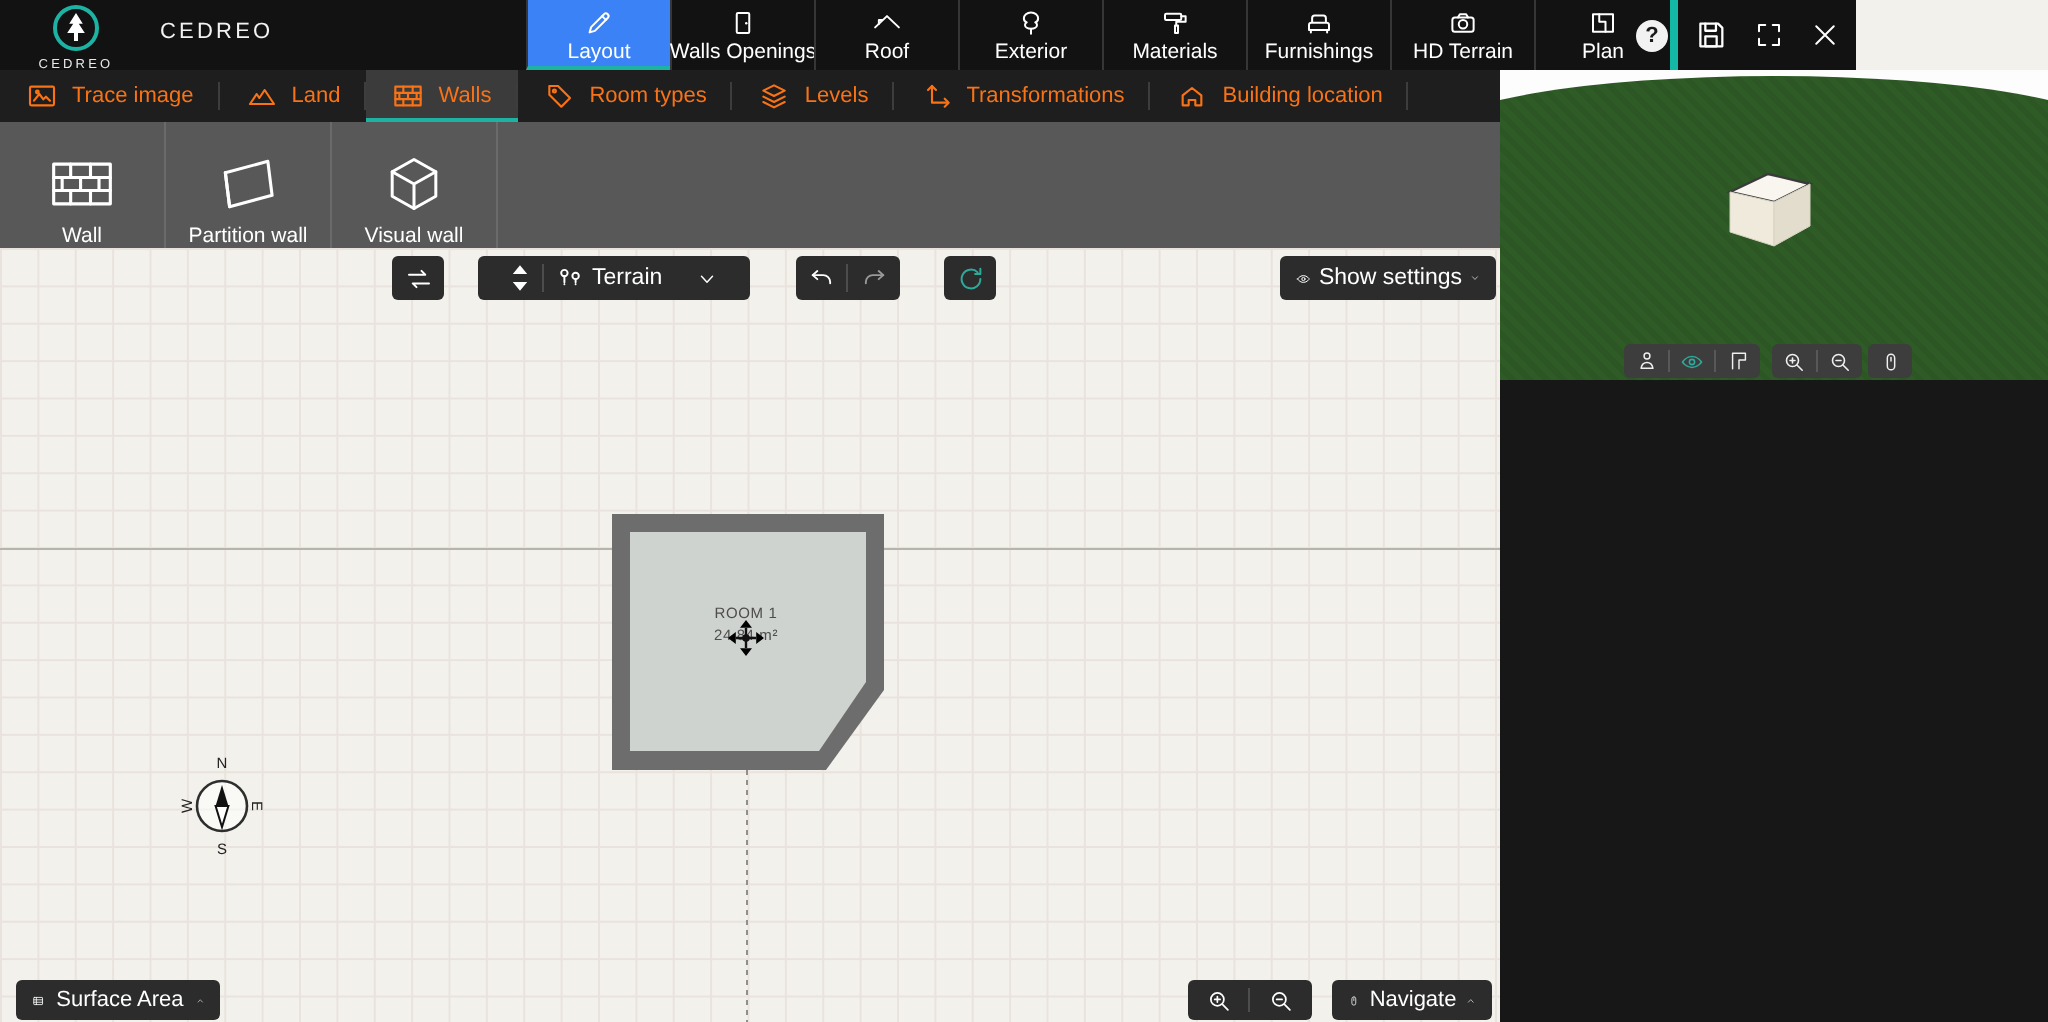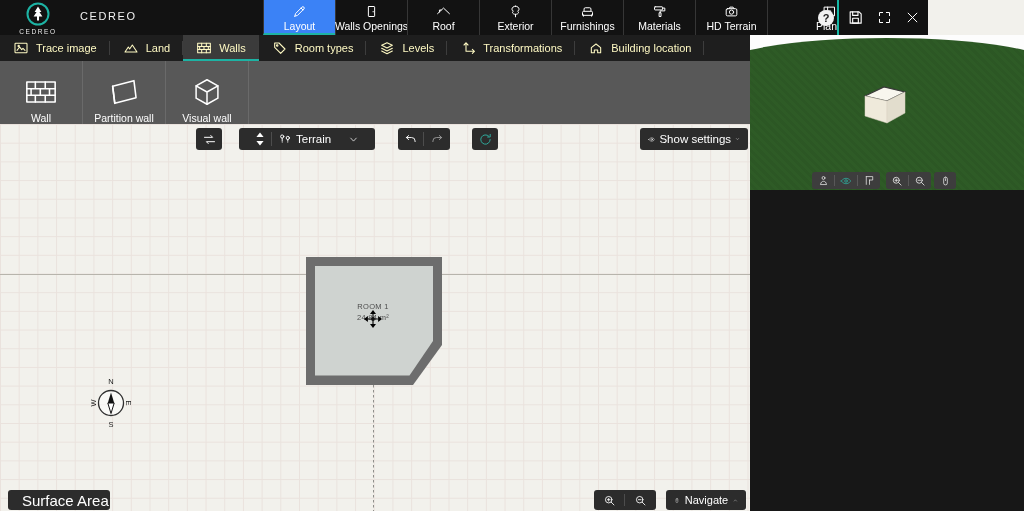--- a/index.html
+++ b/index.html
@@ -9,29 +9,29 @@
   .fl{fill:currentColor;stroke:none}
 
   
   .topbar{position:absolute;left:0;top:0;width:928px;height:35px;background:#121212;color:#fff;}
   .logo{position:absolute;left:10px;top:2px;width:56px;height:33px;text-align:center;}
   .logo-caption{font-size:6.5px;letter-spacing:1.6px;color:#e9e9e9;margin-top:-2px;}
   .project-title{position:absolute;left:80px;top:10px;font-size:11px;letter-spacing:1.6px;color:#f2f2f2;}
   .tabs{position:absolute;left:263px;top:0;height:35px;display:flex;}
   .tab{width:72px;height:35px;box-sizing:border-box;display:flex;flex-direction:column;align-items:center;
        justify-content:flex-end;padding-bottom:3px;border-left:1px solid #363636;cursor:pointer;}
-  .tab:last-child{border-right:2px solid #14b8a6;align-items:flex-end;}
+  .tab:last-child{border-right:4px solid #14b8a6;}
   .tab .tlabel{font-size:10.5px;margin-top:1px;white-space:nowrap;}
   .tab.active{background:#3b82f6;border-bottom:2px solid #1db3a4;padding-bottom:1px;}
   .top-actions{position:absolute;right:8px;top:0;height:35px;display:flex;align-items:center;gap:13px;}
   .help-circle{width:16px;height:16px;border-radius:50%;background:#f2f2f2;color:#1a1a1a;font-size:11px;
        font-weight:bold;display:flex;align-items:center;justify-content:center;}
 
   
-  .subnav{position:absolute;left:0;top:35px;width:750px;height:26px;background:#1e1e1e;display:flex;color:#fef9c3;}
+  .subnav{position:absolute;left:0;top:35px;width:750px;height:26px;background:#1e1e1e;display:flex;color:#f97316;}
   .subitem{display:flex;align-items:center;gap:7px;padding:0 13px;font-size:11px;position:relative;cursor:pointer;white-space:nowrap;}
   .subitem::after{content:"";position:absolute;right:0;top:6px;bottom:6px;width:1px;background:#3d3d3d;}
   .subitem.active{background:#3b3b3b;box-shadow:inset 0 -2px 0 #1db3a4;}
 
   
   .toolrow{position:absolute;left:0;top:61px;width:750px;height:63px;background:#585858;display:flex;color:#fff;}
   .tool{width:82px;display:flex;flex-direction:column;align-items:center;justify-content:flex-end;gap:5px;
         border-right:1px solid #6a6a6a;cursor:pointer;}
   .tool .tllabel{font-size:10.5px;}
 
@@ -102,33 +102,33 @@
     </div>
     <div class="tab">
       <svg width="15" height="15" viewBox="0 0 24 24" class="ln">
         <path d="M12 20.5v-4"></path>
         <path d="M12 3.5c-3.3 0-5.7 2.4-5.7 4.8 0 1.5 1 2.7 2.3 3.2-.9.4-1.4 1.2-1.4 2 0 1.7 2.1 3 4.8 3s4.8-1.3 4.8-3c0-.8-.5-1.6-1.4-2a3.4 3.4 0 002.3-3.2c0-2.4-2.4-4.8-5.7-4.8z"></path>
       </svg>
       <span class="tlabel">Exterior</span>
     </div>
     <div class="tab">
       <svg width="15" height="15" viewBox="0 0 24 24" class="ln">
+        <rect x="4" y="4.5" width="13" height="5" rx="1"></rect>
+          <path d="M17 6.5h3.5V11H13v3"></path>
+        <rect x="12" y="14" width="2.4" height="6"></rect>
+      </svg>
+      <span class="tlabel">Materials</span>
+    </div>
+    <div class="tab">
+      <svg width="15" height="15" viewBox="0 0 24 24" class="ln">
         <path d="M6.5 11V8a2 2 0 012-2h7a2 2 0 012 2v3"></path>
         <path d="M4 17.5v-4a1.8 1.8 0 011.8-1.8h12.4A1.8 1.8 0 0120 13.5v4z"></path>
         <path d="M5.5 17.5v2M18.5 17.5v2"></path>
       </svg>
       <span class="tlabel">Furnishings</span>
-    </div>
-    <div class="tab">
-      <svg width="15" height="15" viewBox="0 0 24 24" class="ln">
-        <rect x="4" y="4.5" width="13" height="5" rx="1"></rect>
-          <path d="M17 6.5h3.5V11H13v3"></path>
-        <rect x="12" y="14" width="2.4" height="6"></rect>
-      </svg>
-      <span class="tlabel">Materials</span>
     </div>
     <div class="tab">
       <svg width="15" height="15" viewBox="0 0 24 24" class="ln">
         <rect x="3.5" y="7.5" width="17" height="11.5" rx="2"></rect>
           <circle cx="12" cy="13" r="3.4"></circle>
         <path d="M8 7.5L9.5 5h5L16 7.5"></path>
       </svg>
       <span class="tlabel">HD Terrain</span>
     </div>
     <div class="tab">
@@ -317,21 +317,21 @@
     <text x="22" y="54" font-size="7.5" fill="#222" text-anchor="middle">S</text>
     <text x="4.5" y="32.5" font-size="7.5" fill="#222" text-anchor="middle" transform="rotate(-90 4.5 30)">W</text>
     <text x="39.5" y="32.5" font-size="7.5" fill="#222" text-anchor="middle" transform="rotate(90 39.5 30)">E</text>
   </svg>
 
   <div class="dbtn bottom-btn" style="left:8px;width:102px;padding:0 8px;gap:6px;">
     <svg width="13" height="13" viewBox="0 0 24 24" class="ln">
       <rect x="3.5" y="5" width="17" height="14" rx="1"></rect>
         <path d="M8.5 5v14M3.5 9.7h17M3.5 14.4h17"></path>
     </svg>
-    <span class="btn-label" style="padding:0;font-size:15px;">Surface Area</span>
+    <span class="btn-label" style="padding:0;font-size:11px;">Surface Area</span>
     <svg width="9" height="9" viewBox="0 0 24 24" class="ln">
       <path d="M6 15l6-6.5L18 15"></path>
     </svg>
   </div>
 
   <div class="dbtn bottom-btn" style="left:594px;width:62px;">
     <div class="cell" style="width:30px;">
       <svg width="13" height="13" viewBox="0 0 24 24" class="ln">
         <circle cx="10.5" cy="10.5" r="6"></circle>
           <path d="M15.2 15.2l5 5M8 10.5h5M10.5 8v5"></path>

